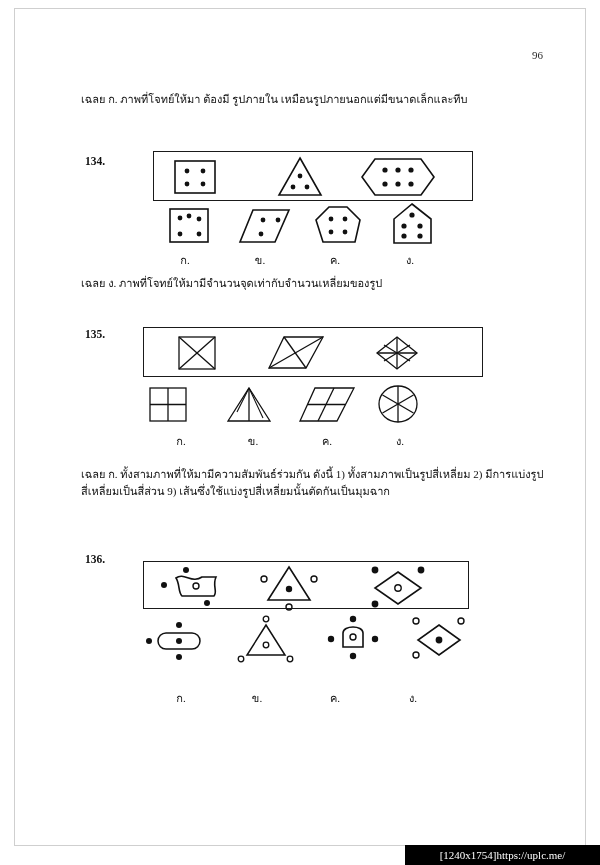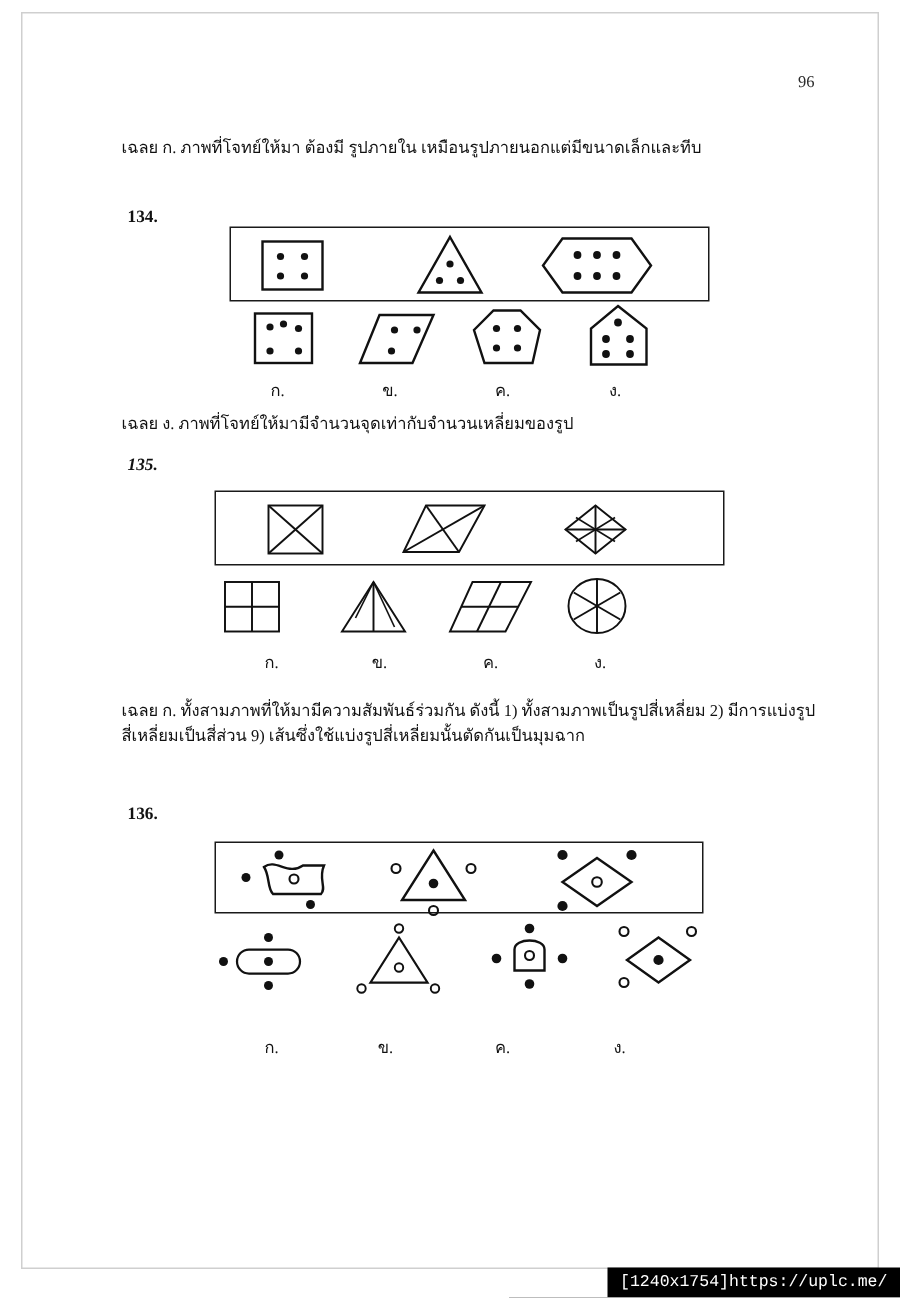--- a/index.html
+++ b/index.html
@@ -28,39 +28,40 @@
     font-family:"Liberation Serif",serif;
     font-size:11px;
     color:#111;
     line-height:1.55;
   }
   .answer-block{position:absolute;left:66px;width:472px;}
   .qnum{
     position:absolute;left:70px;
     font-weight:bold;font-size:11.5px;color:#111;
     font-family:"Liberation Serif",serif;
+    margin-top:16px;
   }
   .figure{position:absolute;left:70px;width:460px;}
   .prompt-box{
     position:absolute;
     border:1.3px solid #1a1a1a;
     box-sizing:border-box;
     background:#fff;
   }
   .opt-labels{
     position:absolute;
     font-family:"Liberation Serif",serif;
     font-size:11px;color:#111;
   }
   .opt-labels span{position:absolute;transform:translateX(-50%);}
   .footer-bar{
     position:absolute;left:405px;top:845px;
     width:195px;height:20px;
     background:#000;color:#fff;
-    font-family:Liberation Mono, monospace;
+    font-family:Liberation Serif, serif;
     font-size:11px;
     display:flex;align-items:center;justify-content:center;
     letter-spacing:0px;
   }
   svg{display:block;overflow:visible;}
   .cell{position:absolute;}
 </style>
 </head>
 <body>
 
@@ -154,21 +155,21 @@
         <span style="left:175px;">ข.</span>
         <span style="left:250px;">ค.</span>
         <span style="left:325px;">ง.</span>
       </div>
     </div>
 
     <div class="answer-block th" style="top:266px;">
       <span>เฉลย  ง.  ภาพที่โจทย์ให้มามีจำนวนจุดเท่ากับจำนวนเหลี่ยมของรูป</span>
     </div>
 
-    <div class="qnum" style="top:295px;font-style:italic;">135.</div>
+    <div class="qnum" style="top:303px;">135.</div>
 
     <div class="figure" style="top:318px;height:115px;">
 
       <div class="prompt-box" style="left:58px;top:0px;width:340px;height:50px;">
 
         <div class="cell" style="left:32px;top:6px;">
           <svg width="42" height="38" viewBox="0 0 42 38">
             <rect x="3" y="3" width="36" height="32" fill="none" stroke="#111" stroke-width="1.3"></rect>
             <line x1="3" y1="3" x2="39" y2="35" stroke="#111" stroke-width="1.3"></line>
             <line x1="39" y1="3" x2="3" y2="35" stroke="#111" stroke-width="1.3"></line>

